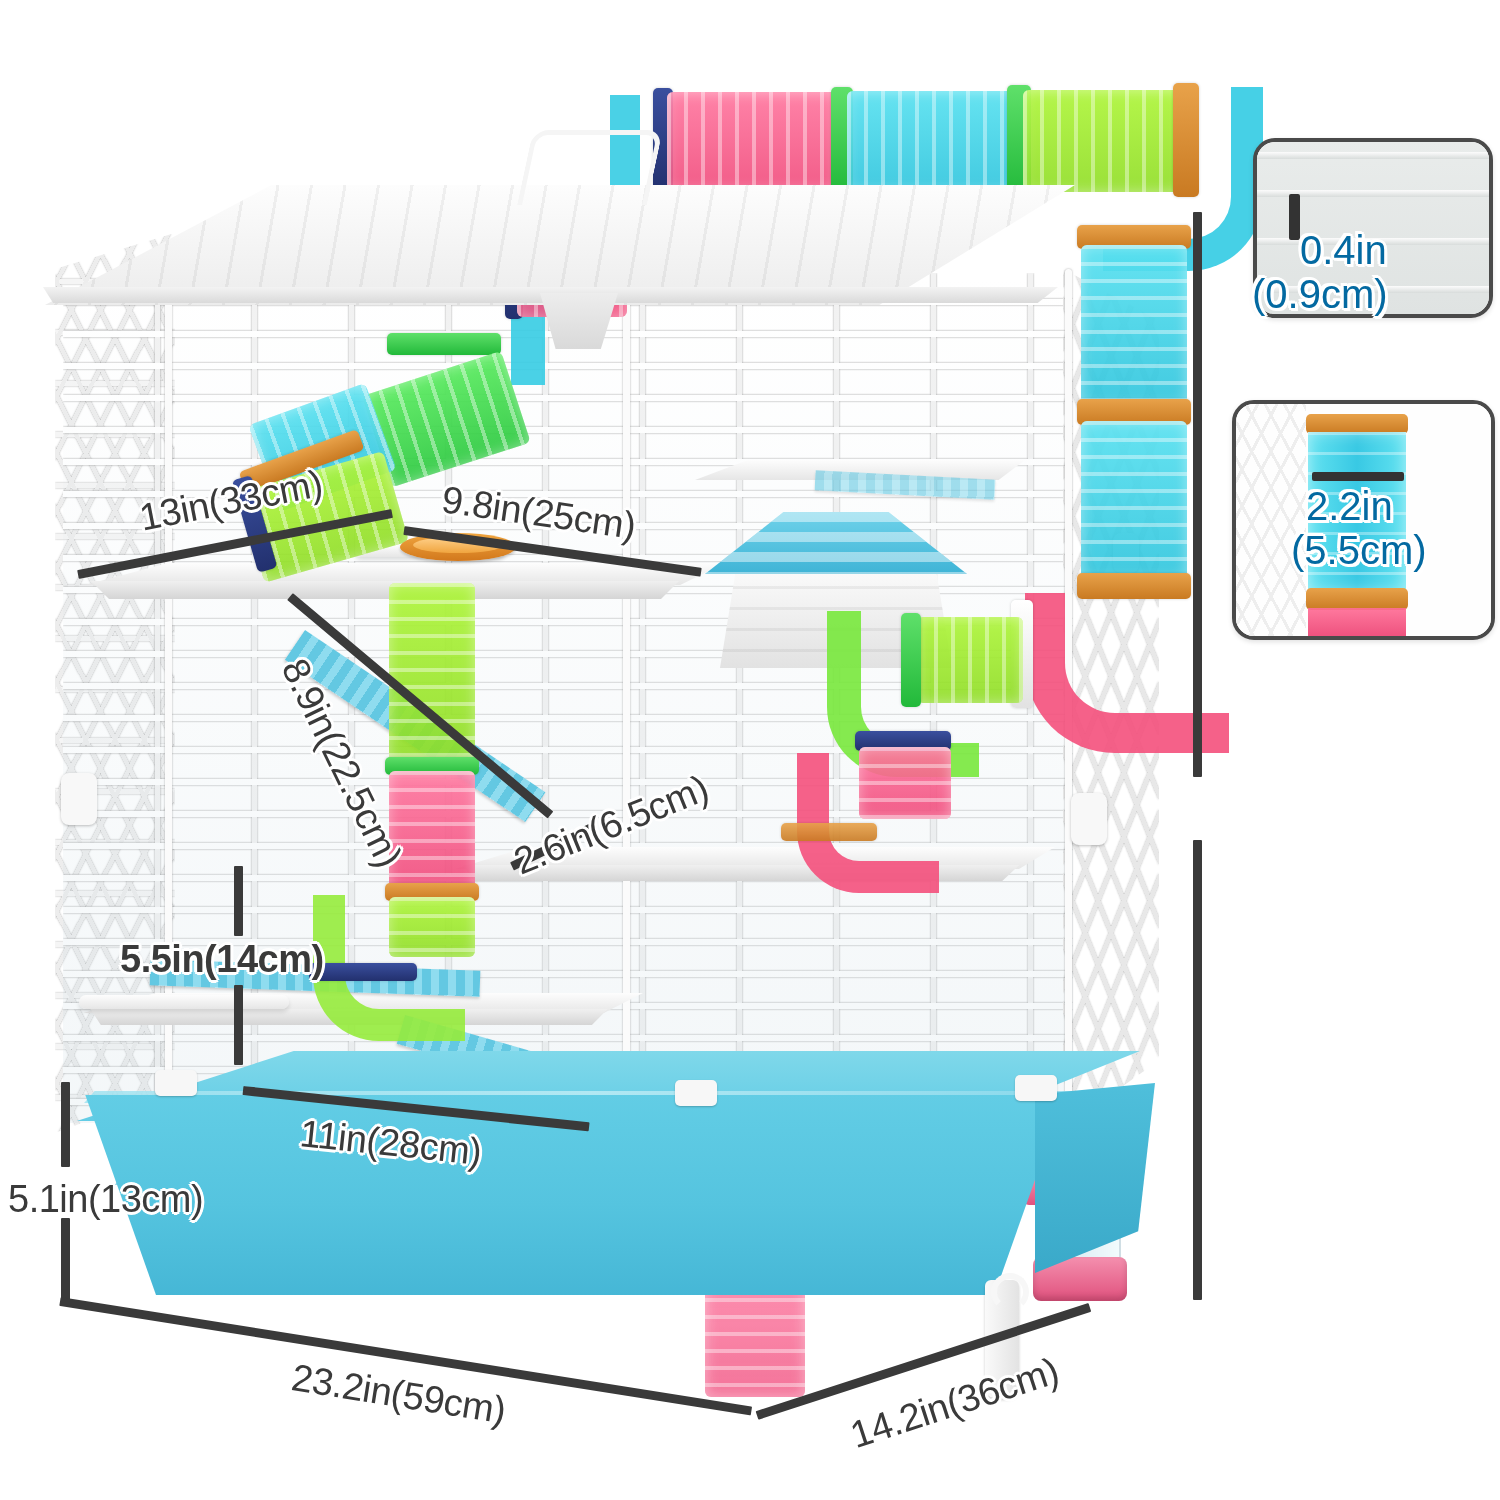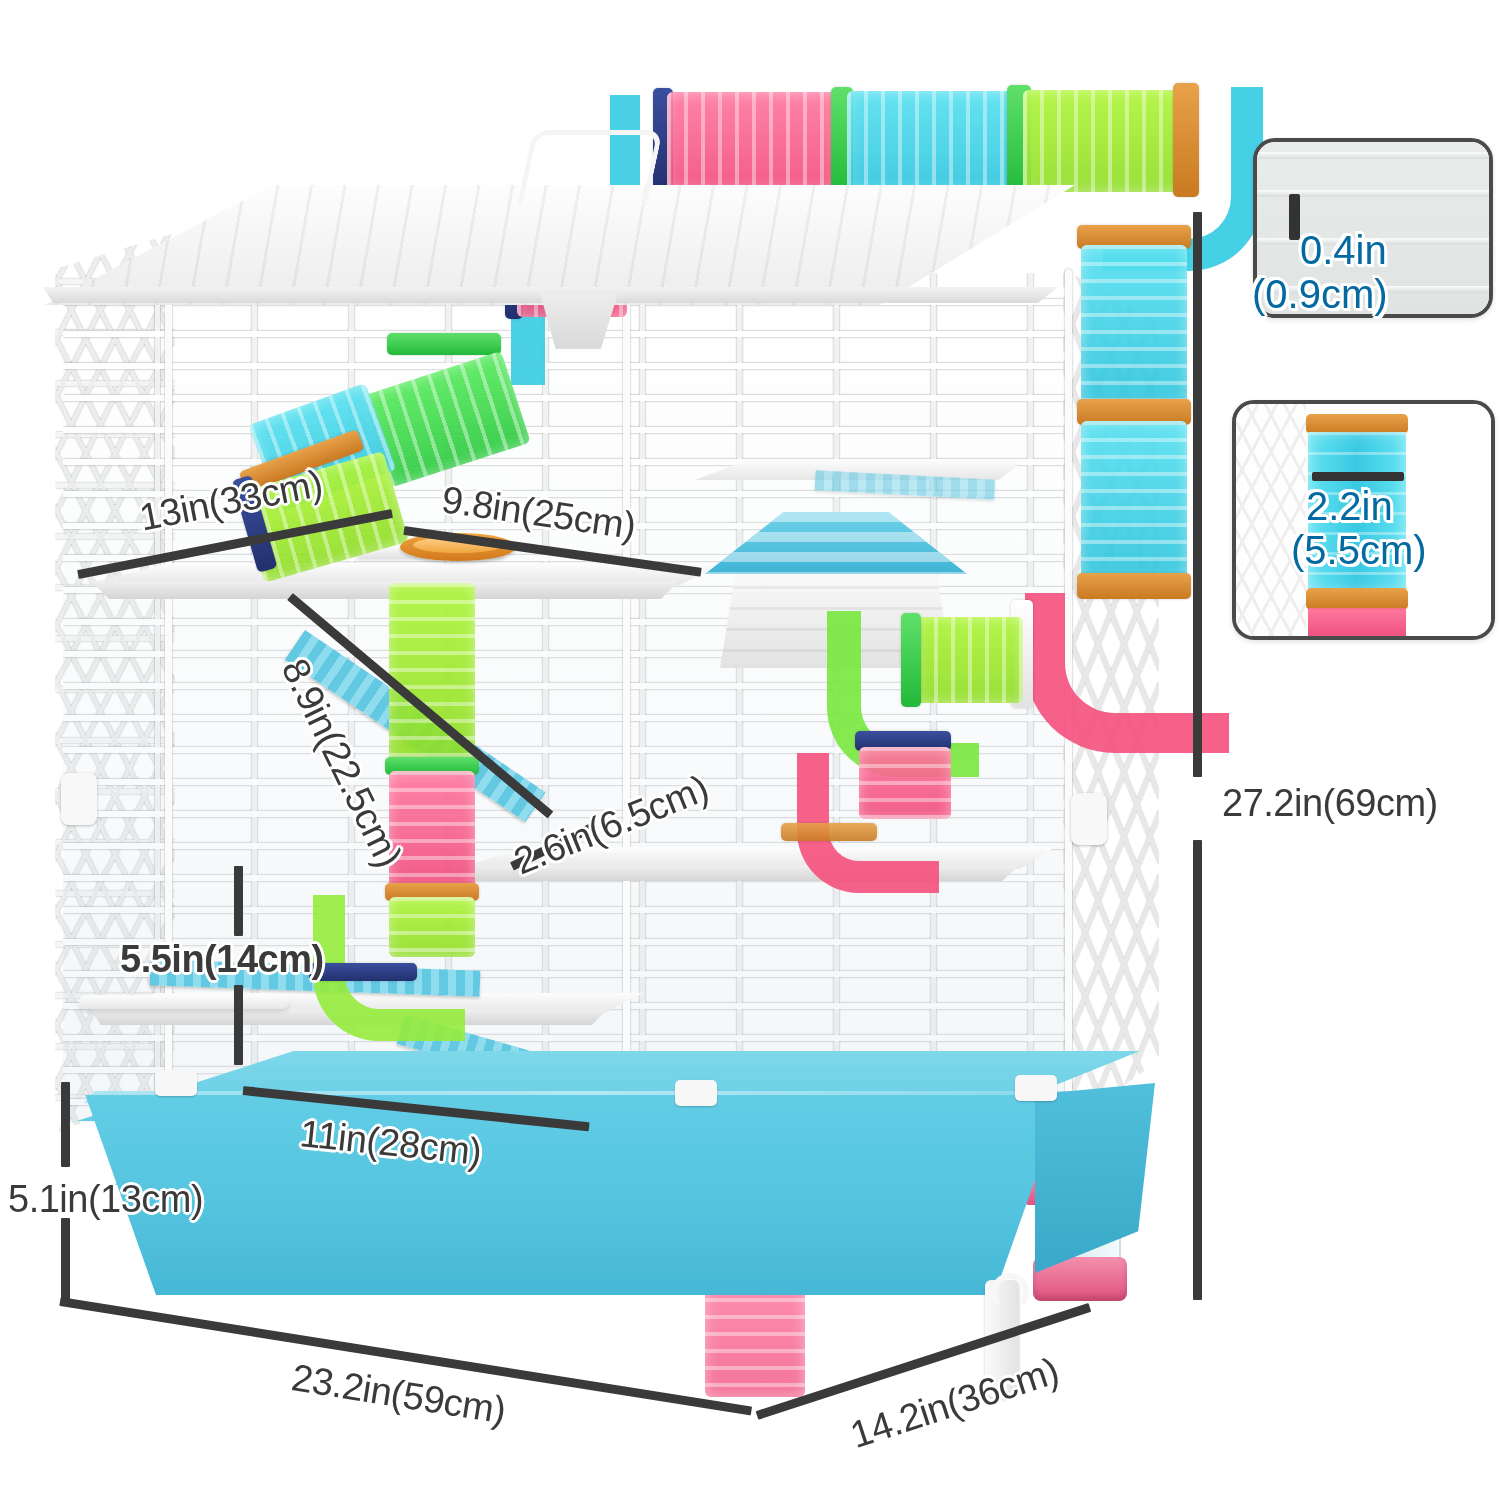--- a/index.html
+++ b/index.html
@@ -400,21 +400,20 @@
   <div class="dimline" style="left:243px;top:1086px;width:348px;height:9px;
               transform:rotate(6deg);transform-origin:0 50%;"></div>
   <div class="dimlabel" style="left:300px;top:1112px;transform:rotate(6deg);transform-origin:0 50%;">11in(28cm)</div>
 
   <div class="dimline" style="left:61px;top:1082px;width:9px;height:85px;"></div>
   <div class="dimline" style="left:61px;top:1218px;width:9px;height:85px;"></div>
   <div class="dimlabel" style="left:8px;top:1178px;">5.1in(13cm)</div>
 
   <div class="dimline" style="left:1193px;top:212px;width:9px;height:565px;"></div>
   <div class="dimline" style="left:1193px;top:840px;width:9px;height:460px;"></div>
-  <div class="dimlabel" style="left:1222px;top:782px;">27.2in(69cm)</div>
 
   <div class="dimline" style="left:60px;top:1297px;width:700px;height:9px;
               transform:rotate(9deg);transform-origin:0 50%;"></div>
   <div class="dimlabel" style="left:292px;top:1356px;transform:rotate(9deg);transform-origin:0 50%;">23.2in(59cm)</div>
 
   <div class="dimline" style="left:757px;top:1411px;width:350px;height:9px;
               transform:rotate(-18deg);transform-origin:0 50%;"></div>
   <div class="dimlabel" style="left:852px;top:1415px;transform:rotate(-18deg);transform-origin:0 50%;">14.2in(36cm)</div>
 
   <div class="inset" style="left:1253px;top:138px;width:232px;height:172px;">

